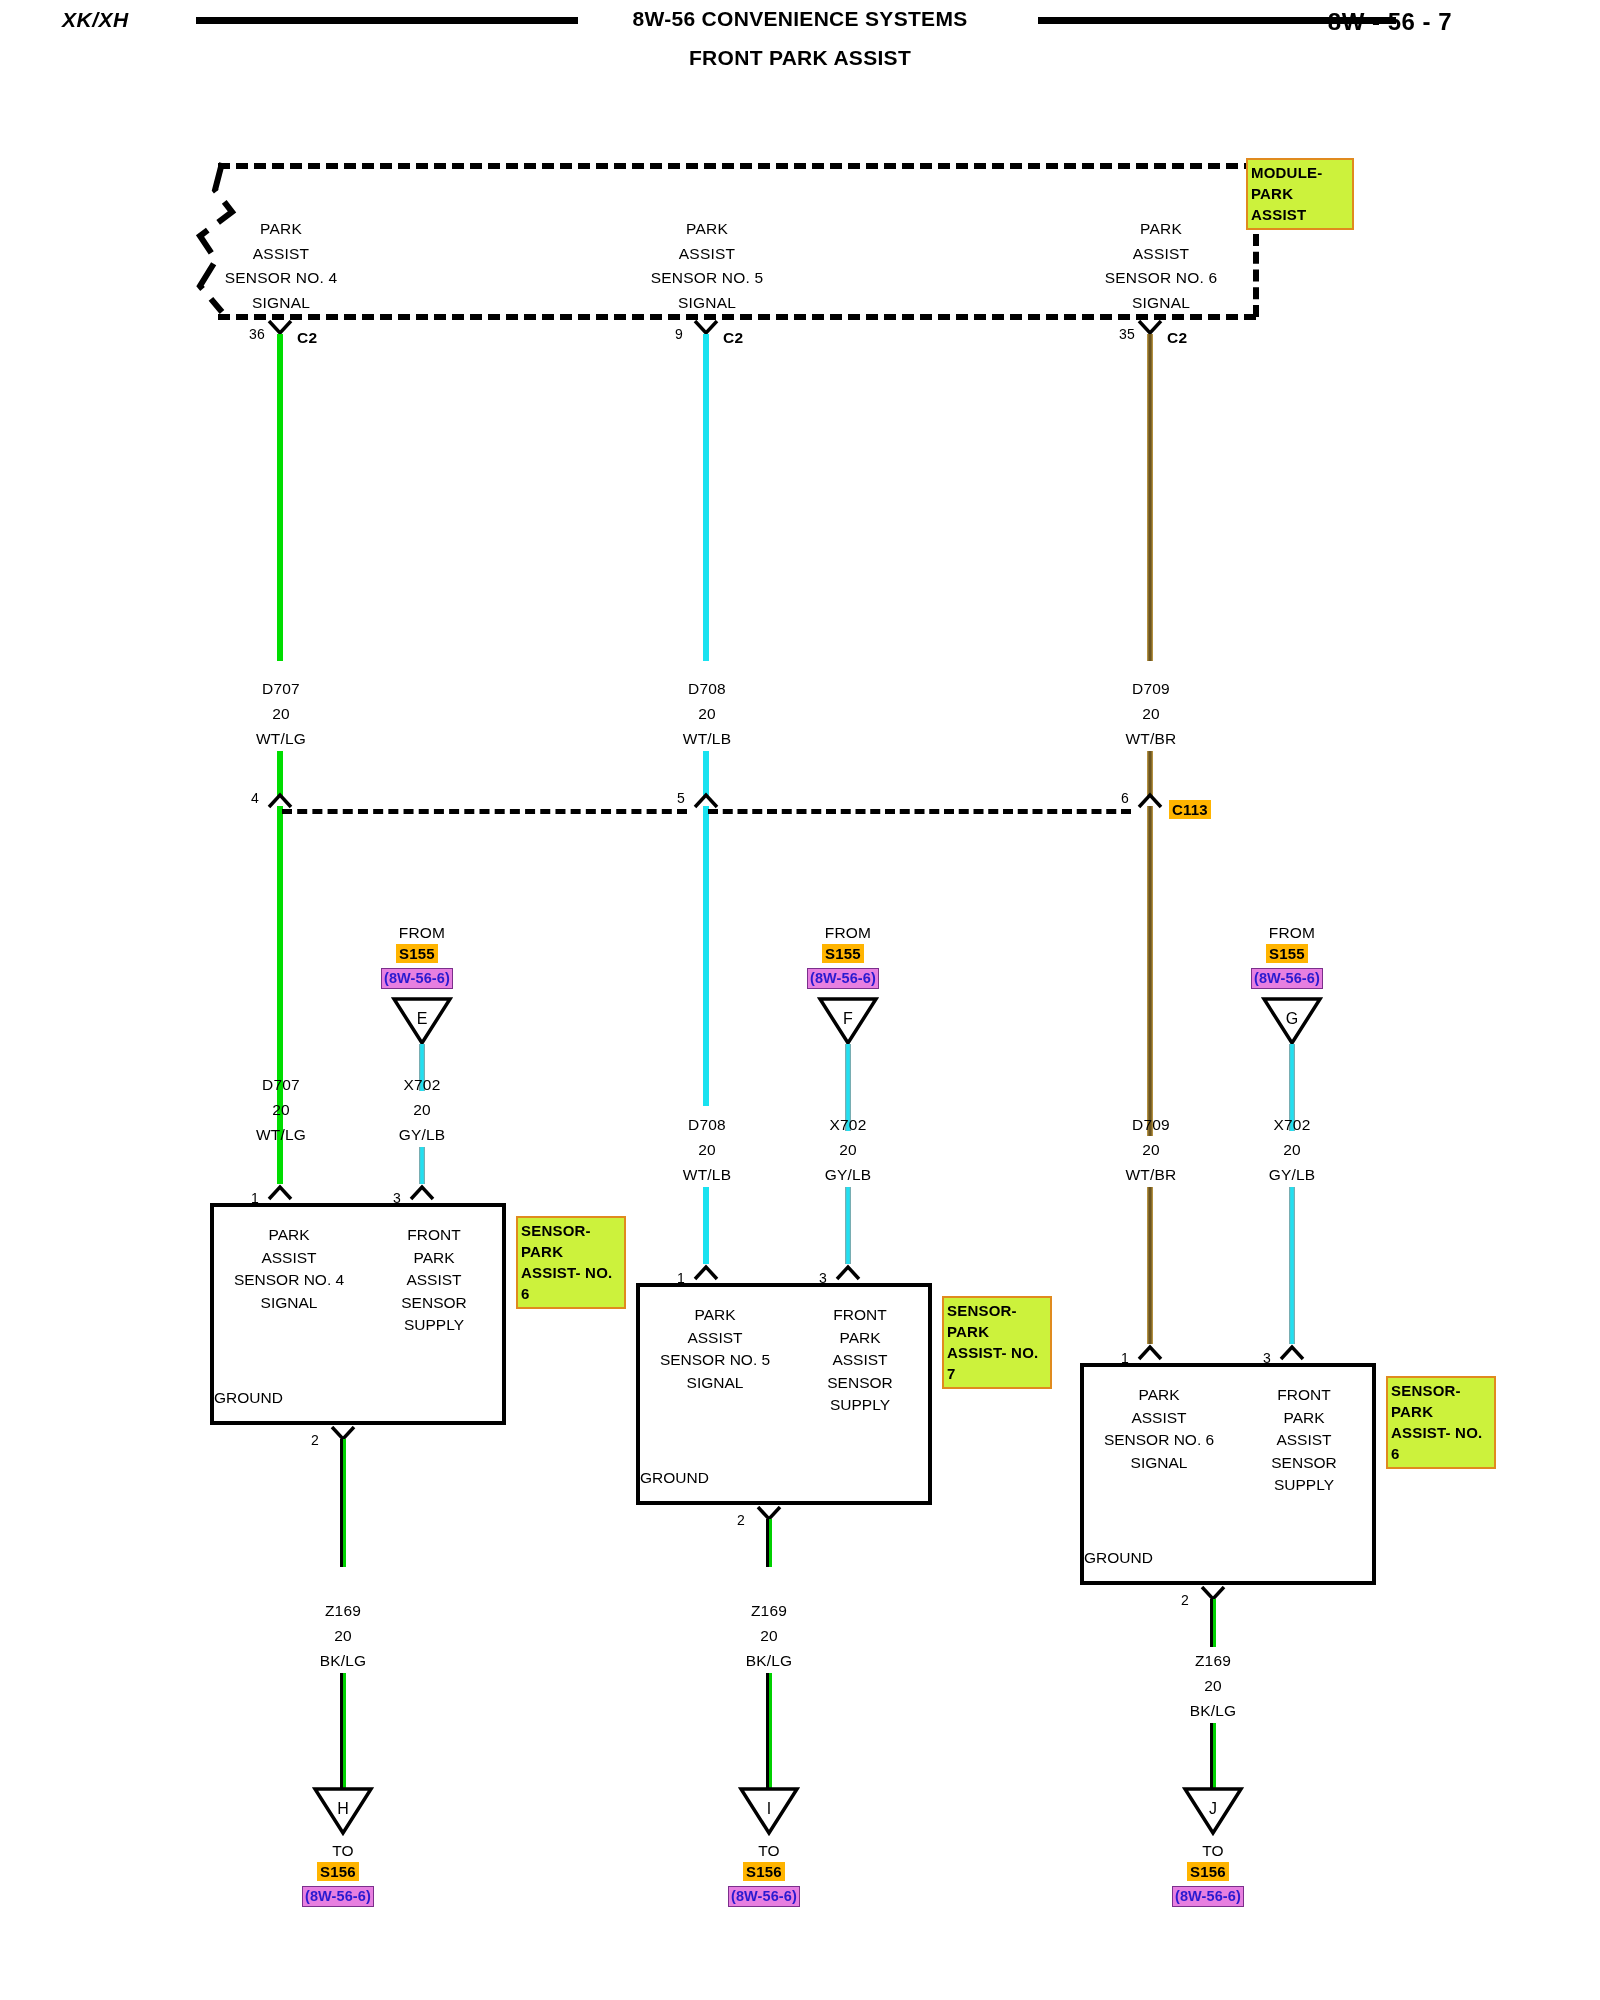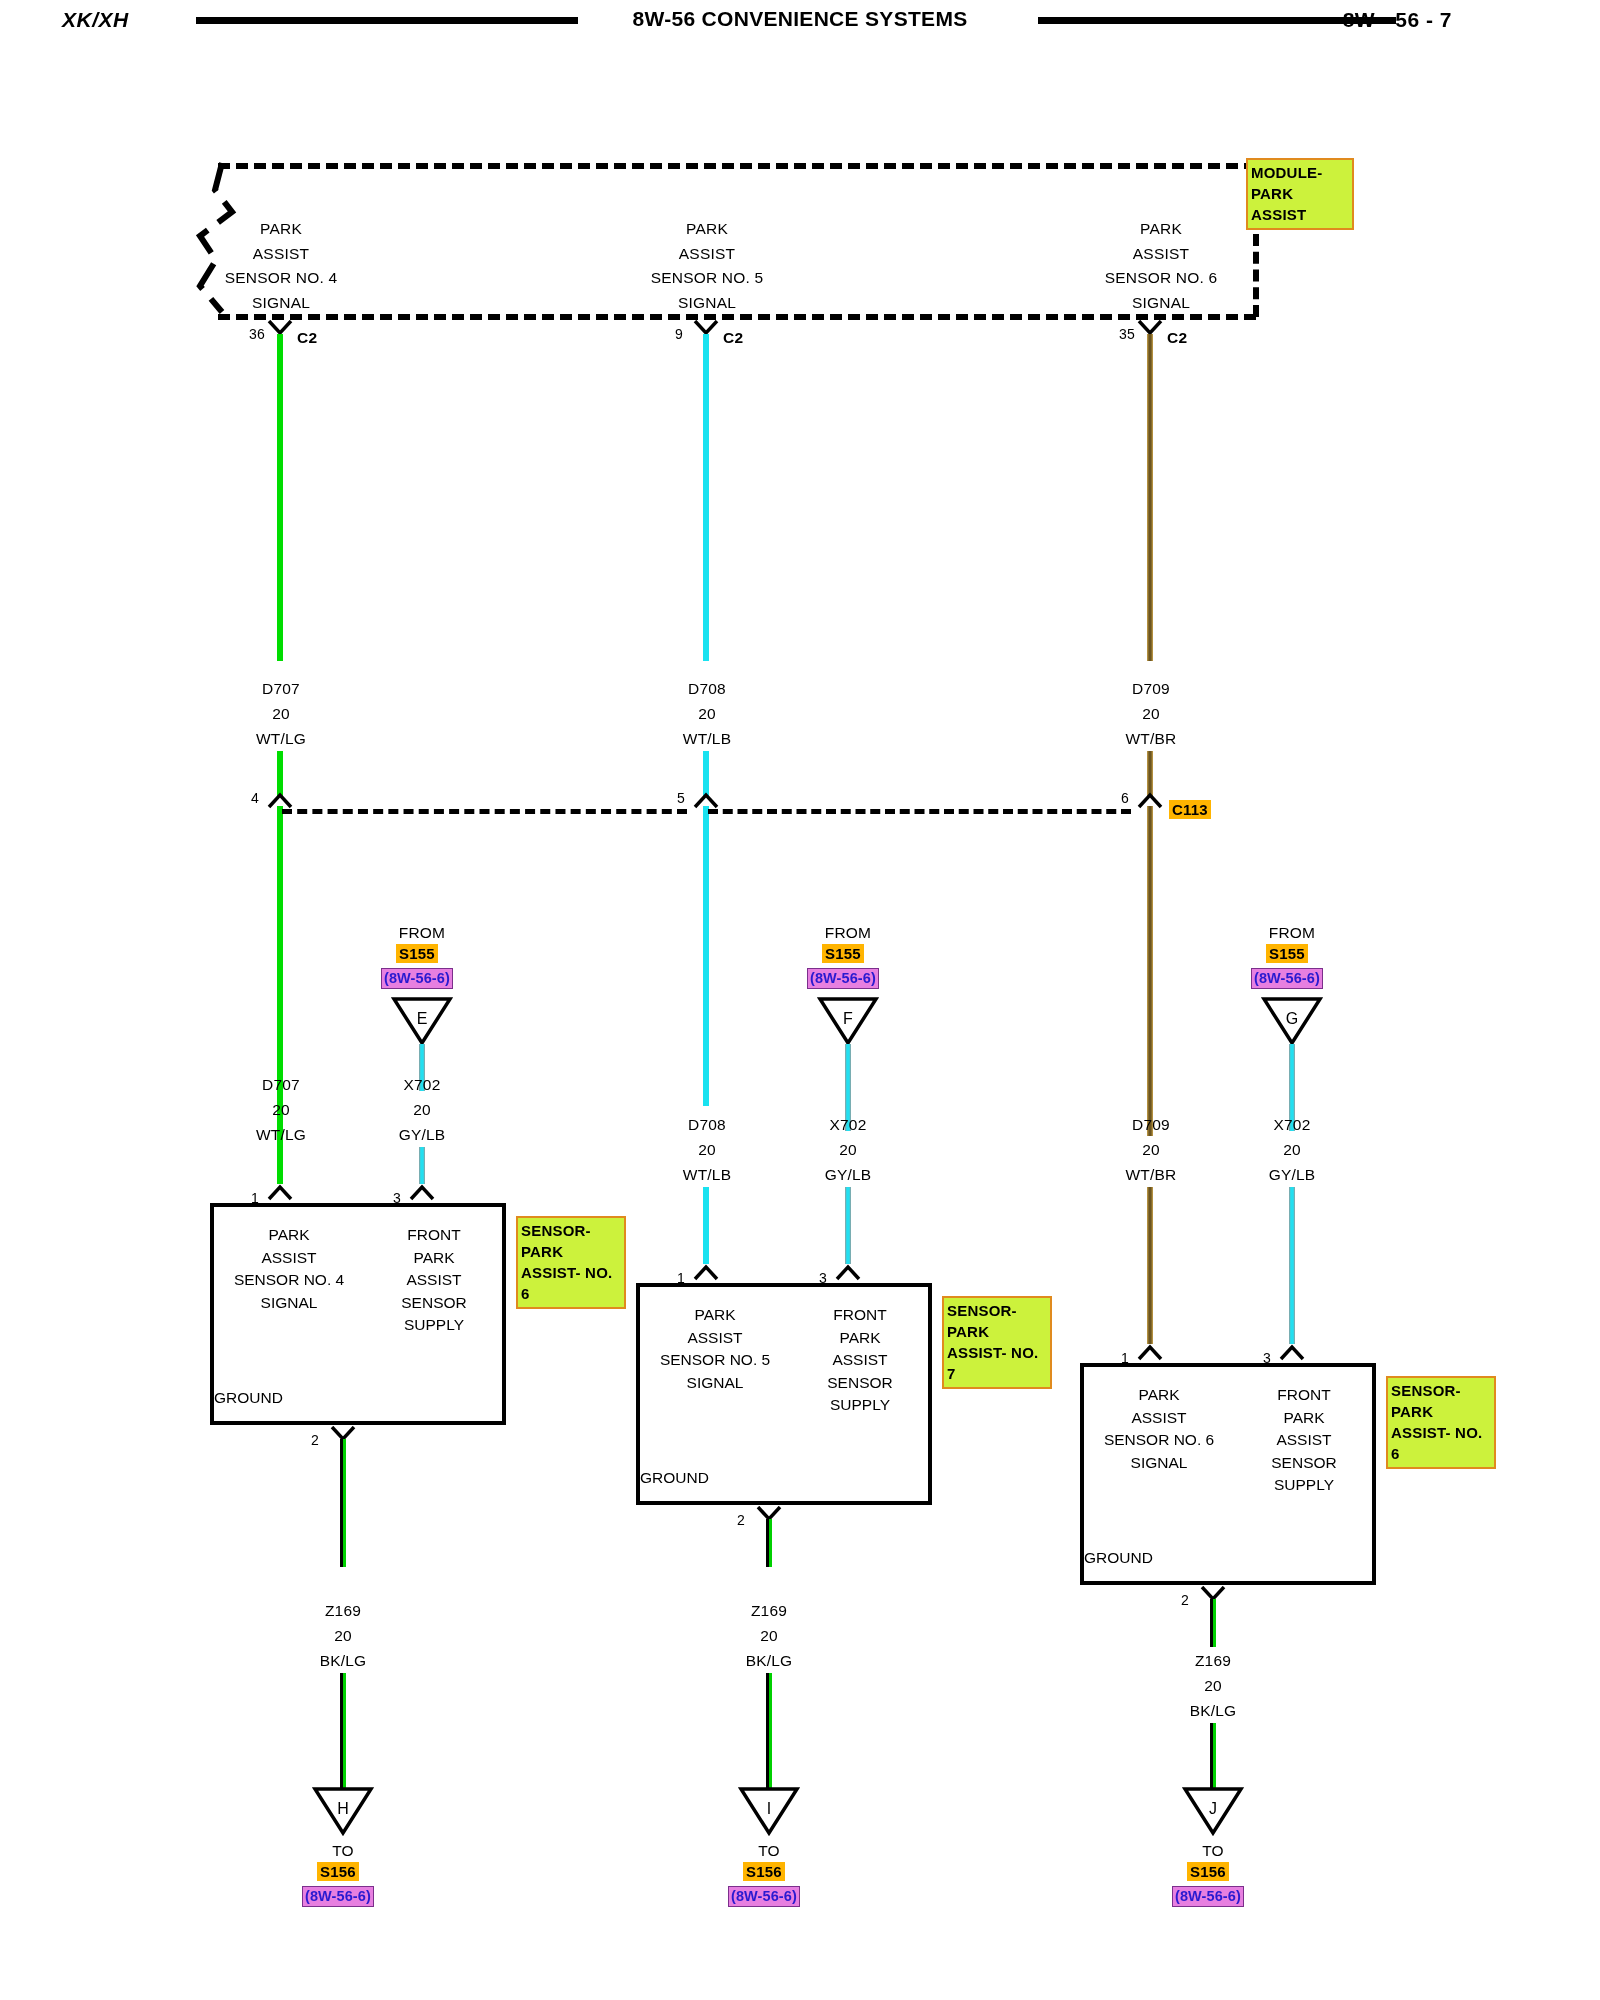--- a/index.html
+++ b/index.html
@@ -2,21 +2,21 @@
 <html><head>
 <meta charset="utf-8">
 <style>
   html,body{margin:0;padding:0;background:#ffffff;}
   body{width:1600px;height:2000px;position:relative;
        font-family:"Liberation Sans","DejaVu Sans",sans-serif;color:#000;}
 
   
   .hdr{position:absolute;top:0;left:0;width:1504px;height:80px;}
   .hdr-left{position:absolute;left:62px;top:8px;font-size:21px;font-weight:bold;font-style:italic;letter-spacing:.5px;}
-  .hdr-right{position:absolute;right:52px;top:8px;font-size:21px;font-weight:bold;letter-spacing:.5px;}
+  .hdr-right{position:absolute;right:52px;top:8px;font-size:24px;font-weight:bold;letter-spacing:.5px;}
   .hdr-t1{position:absolute;left:0;top:7px;width:1600px;text-align:center;font-size:21px;font-weight:bold;letter-spacing:.3px;}
   .hdr-t2{position:absolute;left:0;top:46px;width:1600px;text-align:center;font-size:21px;font-weight:bold;letter-spacing:.3px;}
   .hdr-rule{position:absolute;height:7px;background:#000;top:17px;}
   .hdr-rule.l{left:196px;width:382px;}
   .hdr-rule.r{left:1038px;width:358px;}
 
   
   .t{position:absolute;font-size:15.5px;line-height:25px;white-space:nowrap;letter-spacing:.2px;}
   .t.c{transform:translateX(-50%);}
   .b{font-weight:bold;}
@@ -61,20 +61,21 @@
   .tri{position:absolute;width:62px;height:50px;}
   .tri .ltr{position:absolute;width:100%;text-align:center;top:14px;font-size:16px;}
 </style>
 </head>
 <body>
 
 <div class="hdr">
   <div class="hdr-left">XK/XH</div>
   <div class="hdr-rule l"></div>
   <div class="hdr-t1">8W-56 CONVENIENCE SYSTEMS</div>
+  <div class="hdr-t2">FRONT PARK ASSIST</div>
   <div class="hdr-rule r"></div>
   <div class="hdr-right">8W - 56 - 7</div>
 </div>
 
 <div class="mod-top" style="left:218px;top:163px;width:1038px;"></div>
 <div class="mod-bot" style="left:218px;top:314px;width:1038px;"></div>
 <div class="mod-right" style="left:1253px;top:163px;height:154px;"></div>
 
 <svg style="position:absolute;left:160px;top:160px;width:80px;height:160px;">
   <polyline points="62,3 55,30 72,52 40,76 56,100 40,126 62,152" fill="none" stroke="#000" stroke-width="6" stroke-linecap="butt" stroke-dasharray="30 13"></polyline>

